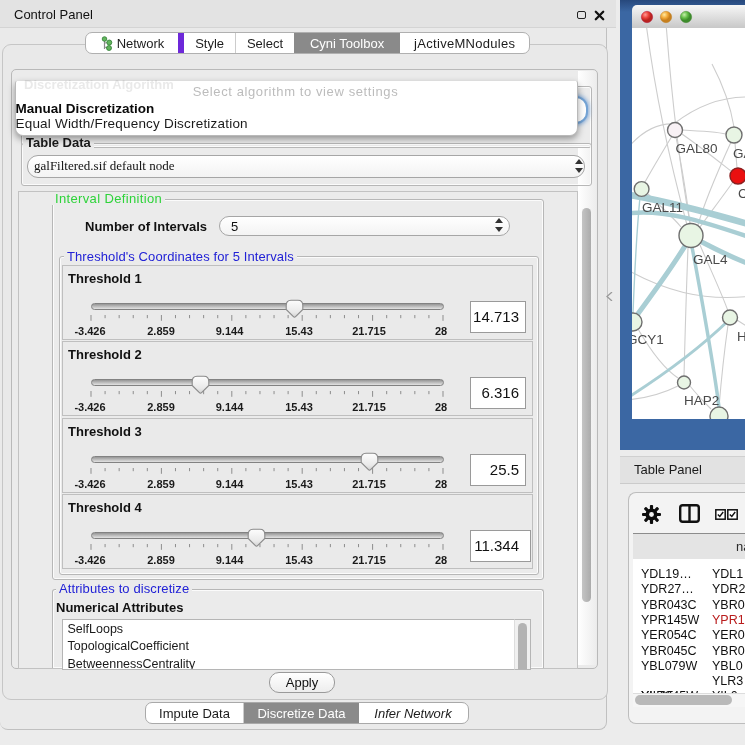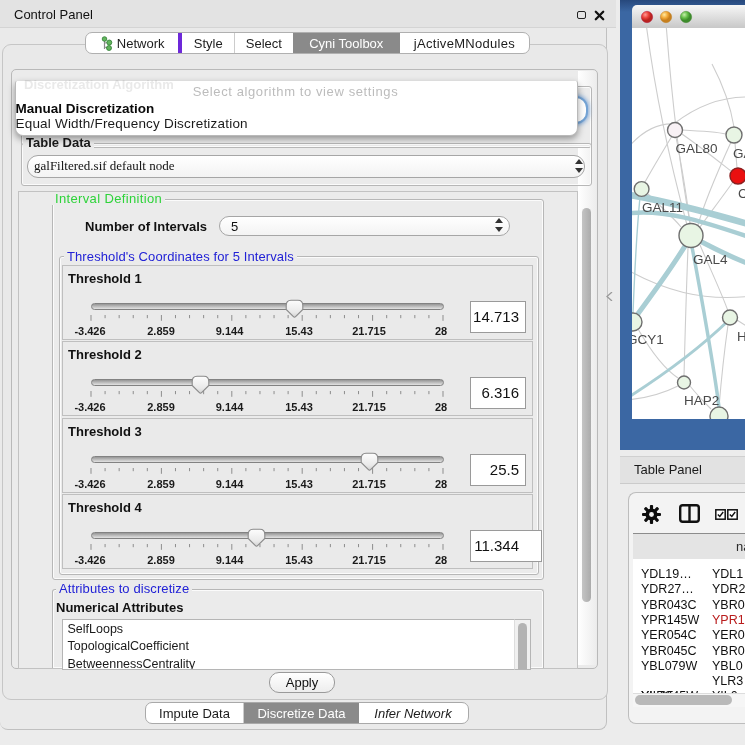--- a/index.html
+++ b/index.html
@@ -24,21 +24,21 @@
 </svg>
 
 <div class="abs" style="left:2px;top:44px;width:604px;height:654px;border:1px solid #c6c6c6;border-radius:9px;background:#e9e9e9;"></div>
 
 <div class="abs" style="left:11px;top:69px;width:585px;height:598px;border:1px solid #b9b9b9;border-radius:5px;background:#ebebeb;"></div>
 
 <div class="abs" style="left:578px;top:71px;width:18px;height:594px;background:linear-gradient(to right,#ffffff,#ededed);"></div>
 <div class="abs" style="left:582px;top:208px;width:9px;height:394px;background:linear-gradient(to right,#c4c4c4,#ababab);border-radius:5px;"></div>
 
 <div class="abs" style="left:85px;top:32px;width:443px;height:20px;z-index:5;background:#fff;border:1px solid #b0b0b0;border-radius:7px;overflow:hidden;display:flex;font-size:13px;color:#1c1c1c;">
-  <div style="width:93px;display:flex;align-items:center;justify-content:center;border-right:4px solid #6d28d9;">
+  <div style="width:93px;display:flex;align-items:center;justify-content:center;border-right:6px solid #6d28d9;">
     <svg width="13" height="16" viewBox="0 0 13 16" style="margin-right:4px;">
       <path d="M4.5 4 L4.5 14 M4.5 8 L9 7.5 M4.5 12 L9 13" stroke="#8a8a8a" stroke-width="1.2" fill="none"></path>
       <circle cx="4.5" cy="4" r="2.3" fill="#63b55e" stroke="#2e7d32" stroke-width="0.8"></circle>
       <circle cx="9.3" cy="7.5" r="2.5" fill="#63b55e" stroke="#2e7d32" stroke-width="0.8"></circle>
       <circle cx="9" cy="13" r="2.5" fill="#63b55e" stroke="#2e7d32" stroke-width="0.8"></circle>
     </svg>
     Network
   </div>
   <div style="width:52px;display:flex;align-items:center;justify-content:center;border-right:1px solid #ccc;">Style</div>
   <div style="width:58px;display:flex;align-items:center;justify-content:center;">Select</div>
@@ -260,21 +260,21 @@
 <svg class="abs" style="left:247.0px;top:527.5px;" width="19" height="20" viewBox="0 0 19 20">
 <defs>
       <linearGradient id="thg494" x1="0" y1="0" x2="0" y2="1">
         <stop offset="0%" stop-color="#fdfdfd"></stop>
         <stop offset="70%" stop-color="#e9e9e9"></stop>
         <stop offset="100%" stop-color="#d2d2d2"></stop>
       </linearGradient>
     </defs>
 <path d="M1.2 6.6 Q1.2 1.2 6 1.2 L13 1.2 Q17.8 1.2 17.8 6.6 L17.8 10.5 L10.6 17.7 Q9.5 18.8 8.4 17.7 L1.2 10.5 Z" fill="url(#thg494)" stroke="#8a8a8a" stroke-width="1.1"></path>
 </svg>
-<div class="abs" style="left:470px;top:529.5px;width:48px;height:30px;background:#fff;border:1px solid #9a9a9a;font-size:15px;color:#111;text-align:right;line-height:30px;padding-right:22px;">11.344</div>
+<div class="abs" style="left:470px;top:529.5px;width:48px;height:30px;background:#fff;border:1px solid #9a9a9a;font-size:15px;color:#111;text-align:right;line-height:30px;padding-right:11px;">11.344</div>
 
 <div class="abs etch" style="left:52px;top:589px;width:490px;height:78px;border-bottom:none;border-radius:3px 3px 0 0;"></div>
 <div class="gtitle" style="left:56px;top:582px;color:#2222d6;background:#ebebeb;letter-spacing:0.1px;">Attributes to discretize</div>
 <div class="abs bold" style="left:56px;top:600px;font-size:13px;color:#111;">Numerical Attributes</div>
 <div class="abs" style="left:62px;top:619px;width:452px;height:49px;background:#fff;border:1px solid #b5b5b5;border-right:none;overflow:hidden;">
   <div style="font-size:12.5px;color:#1a1a1a;padding-left:4.5px;line-height:17.5px;padding-top:0.5px;">SelfLoops<br>TopologicalCoefficient<br>BetweennessCentrality</div>
 </div>
 <div class="abs" style="left:514px;top:619px;width:15px;height:49px;background:#f0f0f0;border:1px solid #b5b5b5;border-left:1px solid #ddd;"></div>
 <div class="abs" style="left:518px;top:622.5px;width:9px;height:46px;background:#b3b3b3;border-radius:5px 5px 0 0;"></div>
 

